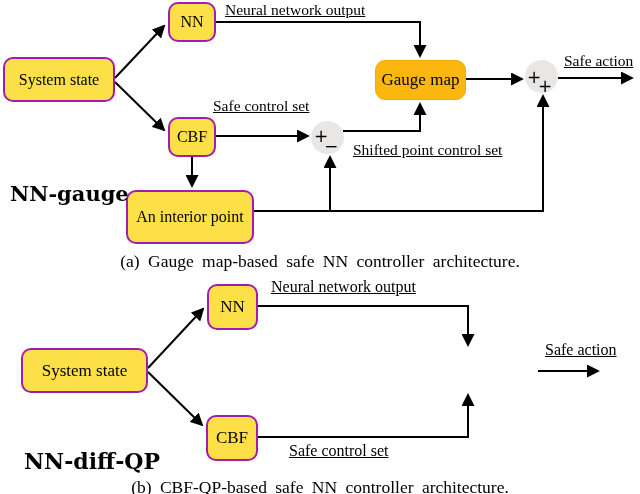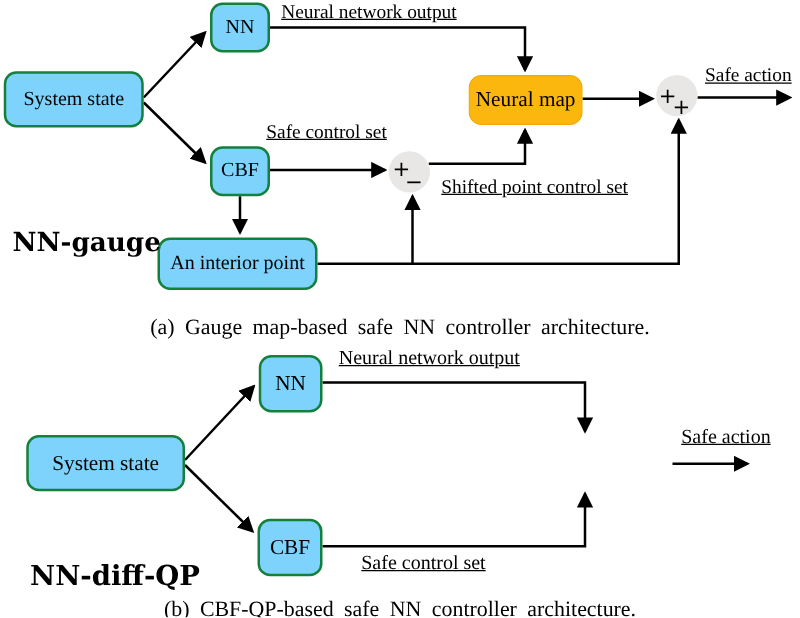--- a/index.html
+++ b/index.html
@@ -1,33 +1,33 @@
 <!DOCTYPE html>
 <html><head>
 <meta charset="utf-8">
 <style>
   html,body{margin:0;padding:0;background:#fff;}
   #page{position:relative;width:640px;height:494px;background:#ffffff;overflow:hidden;
         font-family:"Liberation Serif",serif;color:#000;}
   svg.wires{position:absolute;left:0;top:0;width:640px;height:494px;z-index:1;}
   .node{position:absolute;z-index:2;display:flex;align-items:center;justify-content:center;
         text-align:center;box-sizing:border-box;border-radius:10px;}
-  .blue{background:#7dd3fc;border:2px solid #15803d;}
+  .blue{background:#fde047;border:2px solid #a21caf;}
   .orange{background:#fcb70f;border:1px solid #f2a90c;}
   .lbl{position:absolute;z-index:3;white-space:nowrap;text-decoration:underline;}
   .sum{position:absolute;z-index:2;width:33px;height:33px;border-radius:50%;background:#e8e7e6;}
   .sum span{position:absolute;font-family:"DejaVu Sans",sans-serif;font-size:17px;line-height:1;}
   .bigtag{position:absolute;z-index:3;font-family:"DejaVu Serif",serif;font-weight:bold;white-space:nowrap;margin-top:28px;}
   .caption{position:absolute;z-index:3;width:640px;text-align:center;font-size:17.5px;word-spacing:4px;font-family:Liberation Serif, serif;}
   
   #ss-a{left:3px;top:57px;width:112px;height:45px;font-size:16px;}
   #nn-a{left:168px;top:2px;width:48px;height:40px;font-size:16px;}
   #cbf-a{left:168px;top:117px;width:48px;height:40px;font-size:16px;}
   #gauge{left:375px;top:60px;width:91px;height:40px;font-size:17px;}
-  #interior{left:126px;top:190px;width:128px;height:42px;font-size:16px;}
+  #interior{left:126px;top:190px;width:128px;height:54px;font-size:16px;}
   #ss-b{left:21px;top:348px;width:127px;height:45px;font-size:17px;}
   #nn-b{left:207px;top:284px;width:51px;height:46px;font-size:17px;}
   #cbf-b{left:206px;top:415px;width:52px;height:46px;font-size:17px;}
   #qp{left:400px;top:349px;width:138px;height:42px;font-size:17px;}
   
   #lab-nnout-a{left:225px;top:1px;font-size:15.5px;}
   #lab-safeset-a{left:213px;top:97px;font-size:15.5px;}
   #lab-shifted{left:353px;top:141px;font-size:15.5px;}
   #lab-safeaction-a{left:564px;top:52px;font-size:15.5px;}
   #tag-a{left:10px;top:153px;font-size:21px;}
@@ -73,21 +73,21 @@
       <path d="M148,372 L202,425" marker-end="url(#arr)"></path>
       <path d="M258,306 L468,306 L468,345" marker-end="url(#arr)"></path>
       <path d="M258,437 L468,437 L468,395" marker-end="url(#arr)"></path>
       <path d="M538,371 L598,371" marker-end="url(#arr)"></path>
     </g>
   </svg>
 
   <div id="ss-a" class="node blue">System state</div>
   <div id="nn-a" class="node blue">NN</div>
   <div id="cbf-a" class="node blue">CBF</div>
-  <div id="gauge" class="node orange">Neural map</div>
+  <div id="gauge" class="node orange">Gauge map</div>
   <div id="interior" class="node blue">An interior point</div>
 
   <div id="sum1" class="sum">
     <span class="s-plus">+</span>
     <span class="s-minus">−</span>
   </div>
   <div id="sum2" class="sum">
     <span class="s-plus-left">+</span>
     <span class="s-plus-bottom">+</span>
   </div>

